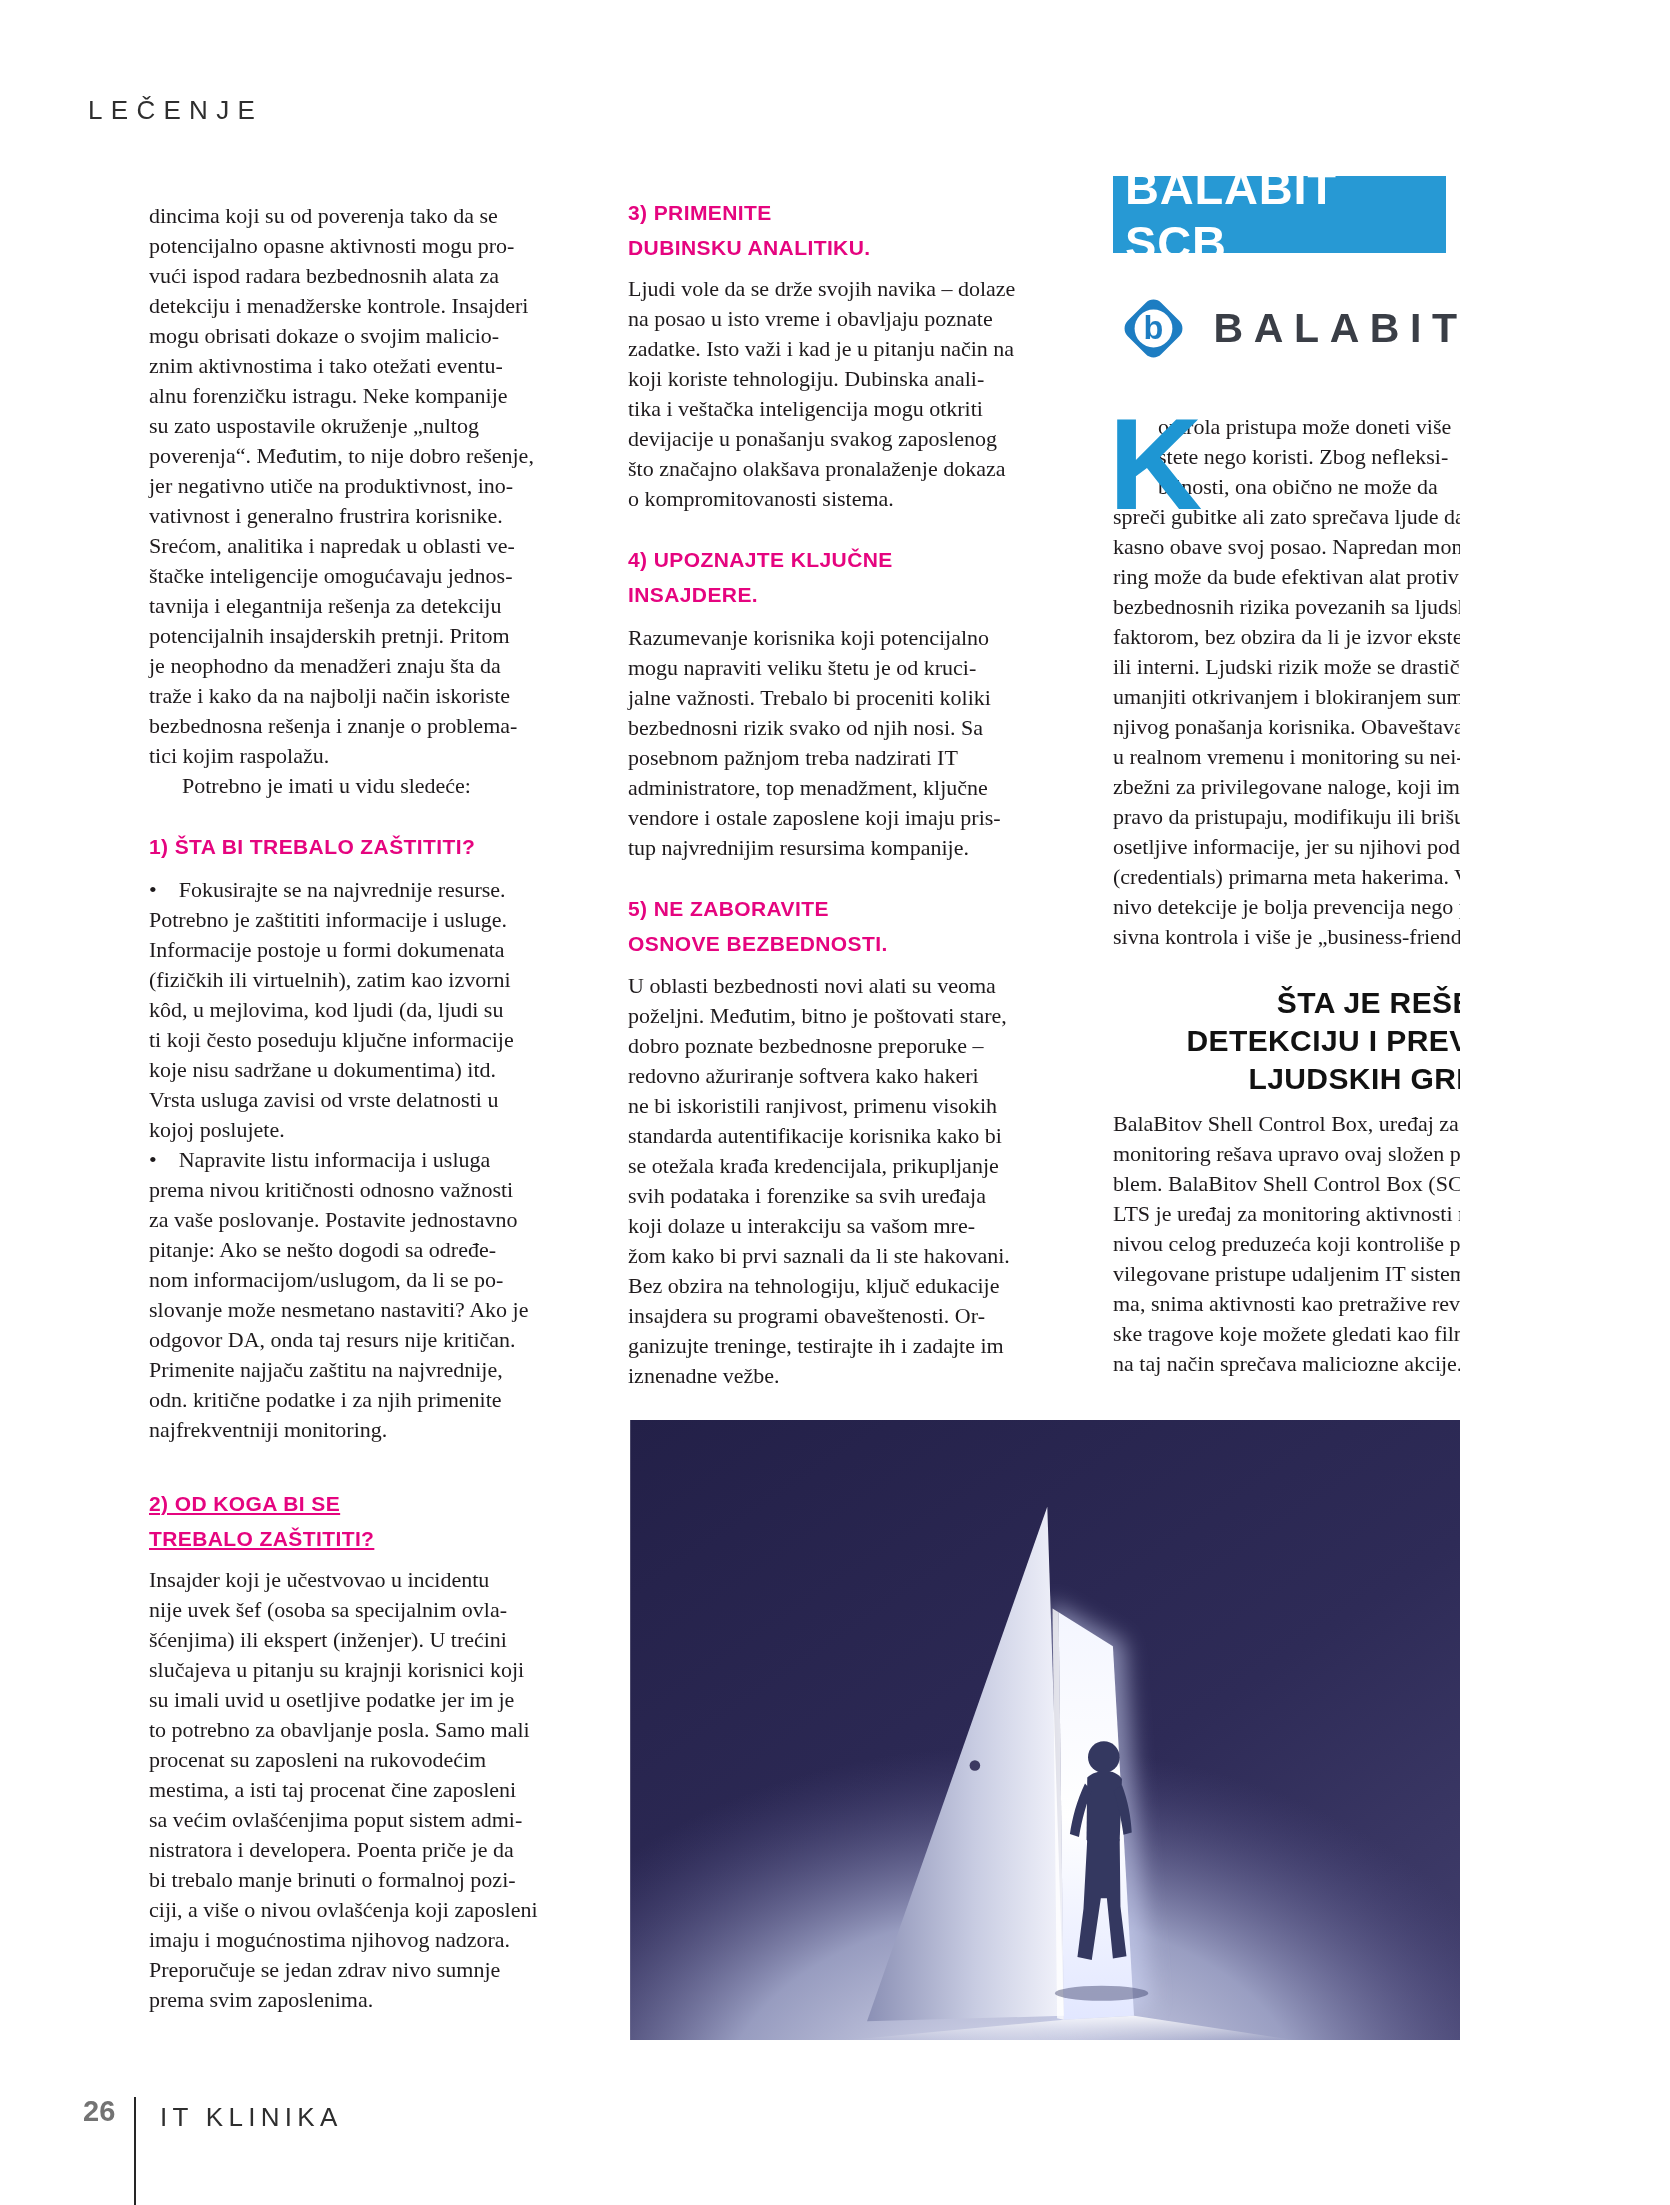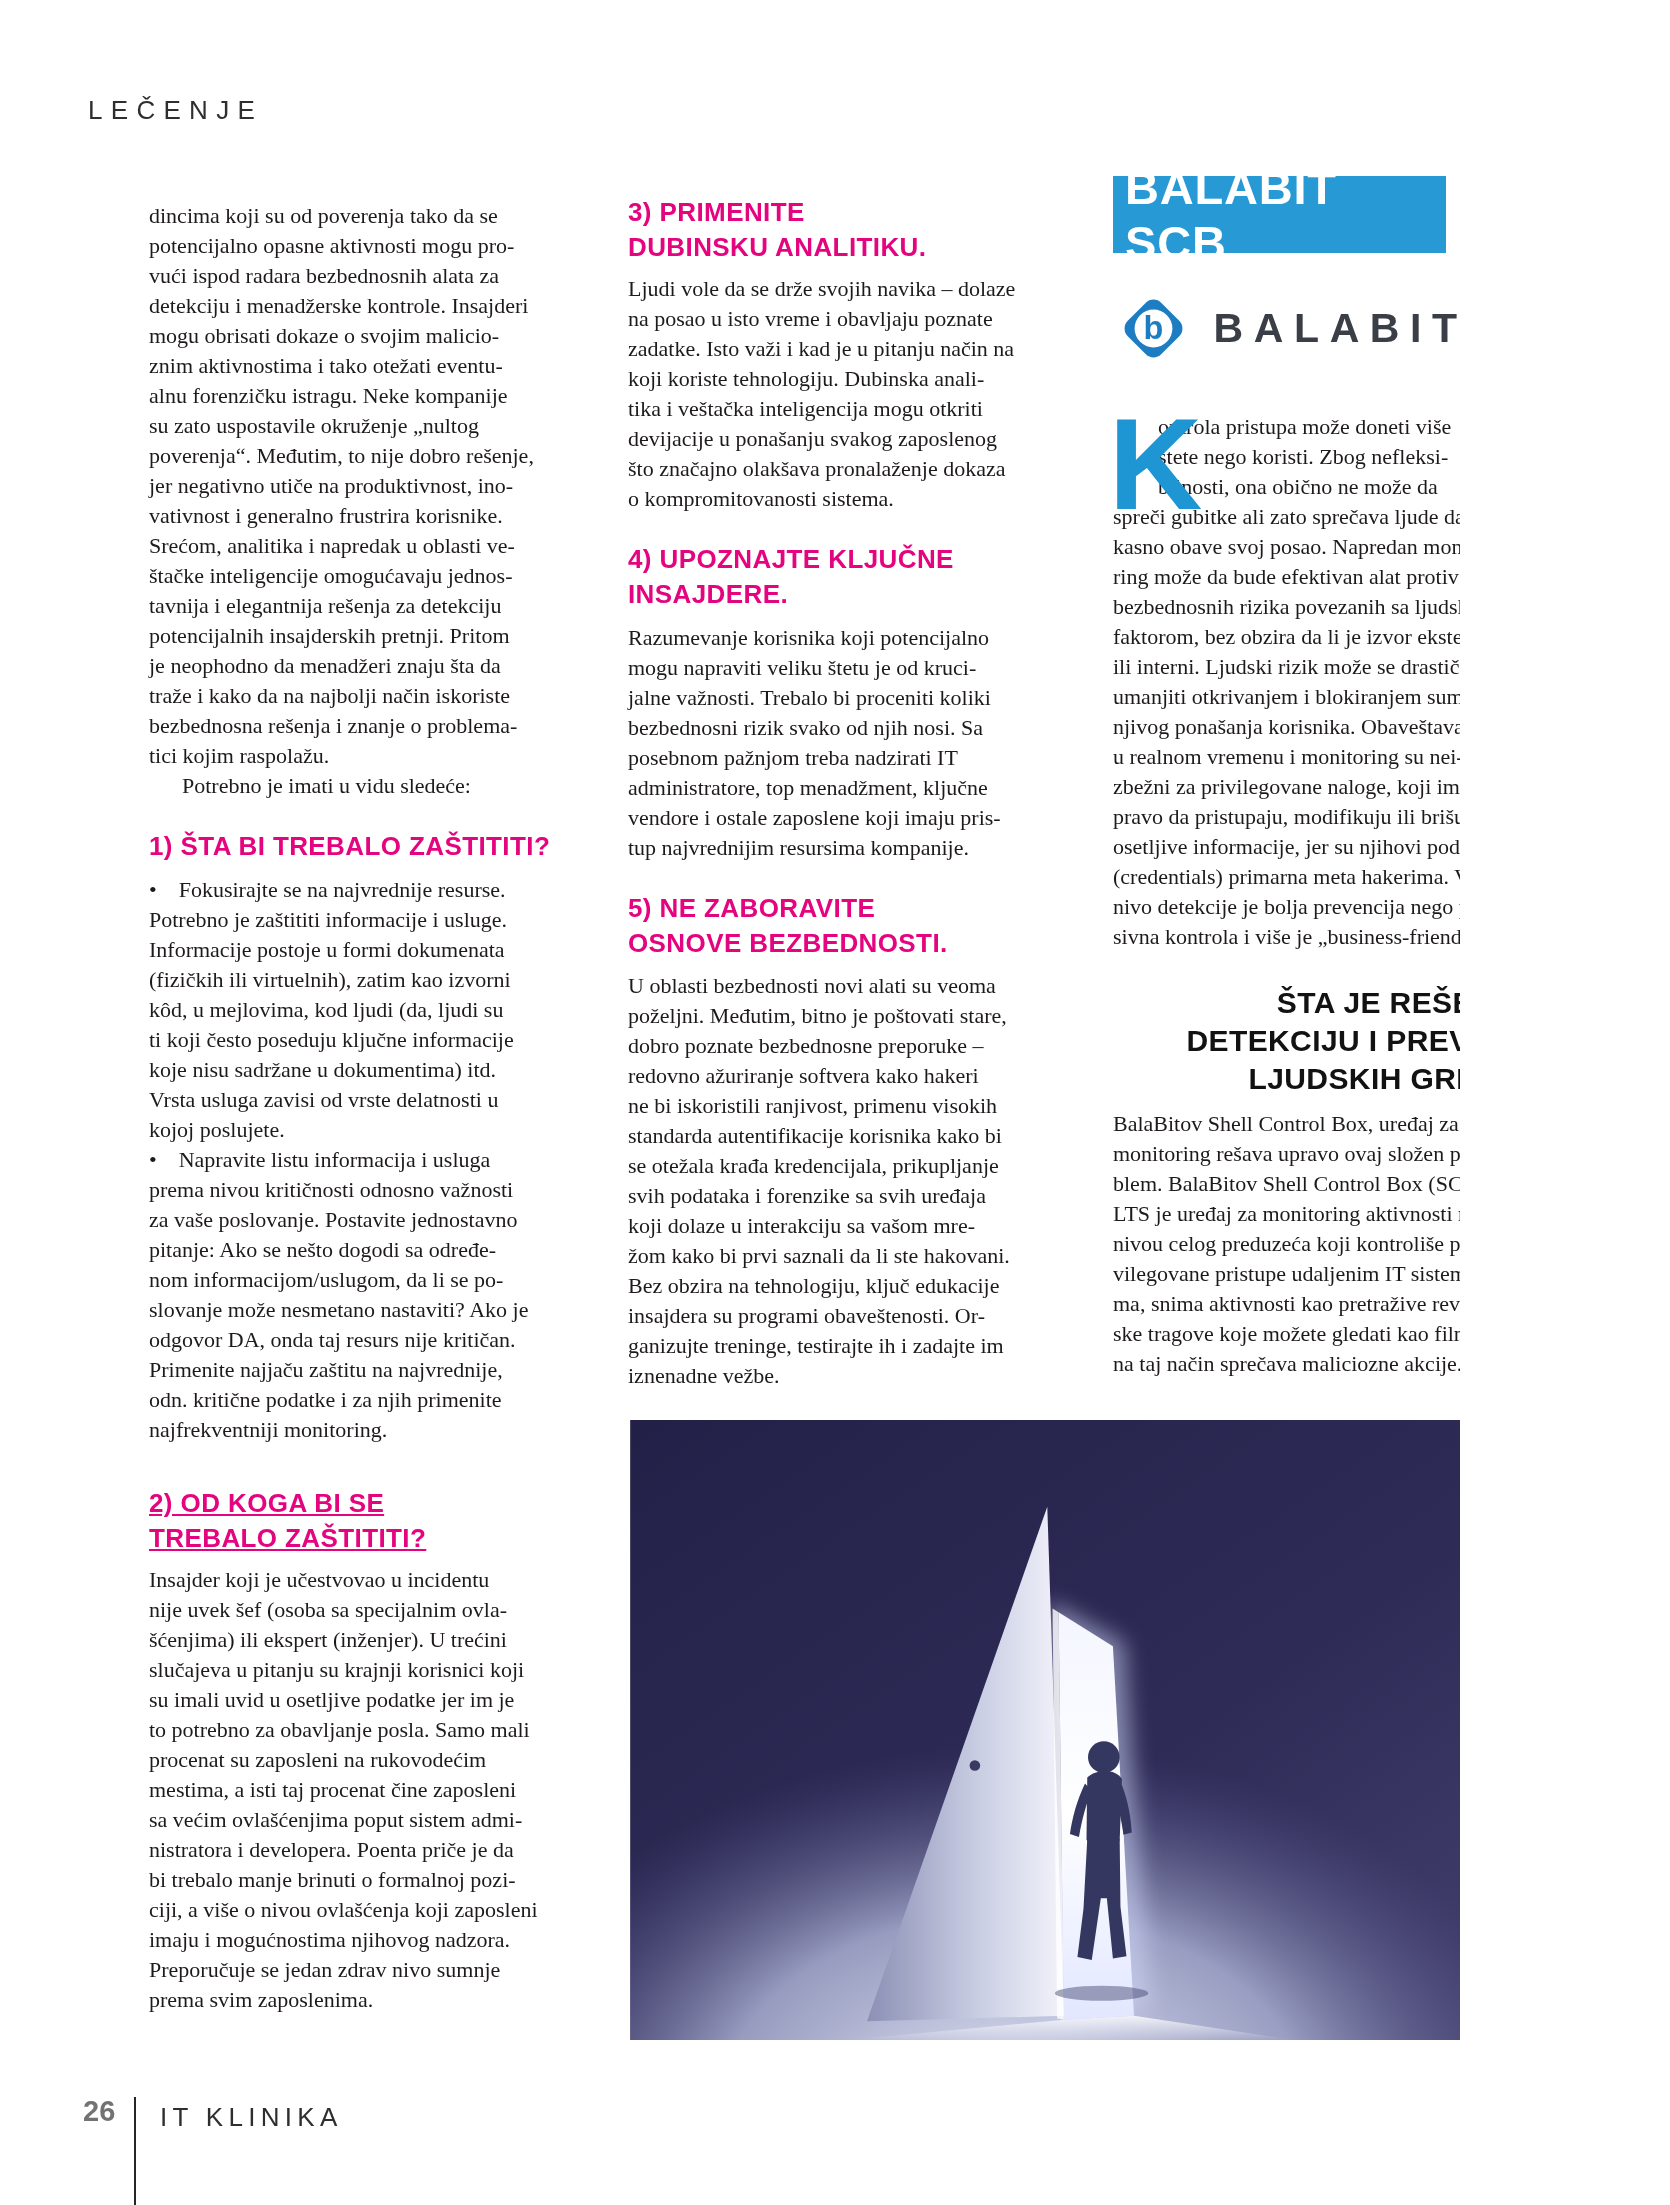--- a/index.html
+++ b/index.html
@@ -6,21 +6,21 @@
   .page{position:relative;width:1460px;height:2205px;background:#ffffff;overflow:hidden;
         font-family:"Liberation Serif",serif;color:#1e1a1c;}
   .kicker{position:absolute;left:88px;top:95px;font-family:"Liberation Sans",sans-serif;
           font-size:26px;letter-spacing:8.3px;color:#2e2e2e;}
   .col{position:absolute;width:469px;}
   .col1{left:149px;top:201px;}
   .col2{left:628px;top:195px;}
   .col3{left:1113px;top:176px;}
   .pre{white-space:pre-line;}
   .body{font-size:22px;line-height:30px;margin:0;}
-  .h{font-family:"Liberation Sans",sans-serif;font-weight:700;font-size:26px;line-height:35px;
+  .h{font-family:"Liberation Sans",sans-serif;font-weight:700;font-size:21px;line-height:35px;
      margin:0;letter-spacing:0.4px;}
   .pink{color:#e5047f;}
   .dark{color:#121212;font-size:30px;line-height:38px;}
   .h1-sp{margin-top:28px;margin-bottom:10.6px;}
   .h2-sp{margin-top:41px;margin-bottom:9px;text-decoration:underline;}
   .hq-sp{margin-top:32px;margin-bottom:10.6px;text-align:right;}
   .banner{width:333px;height:77px;background:#2799d4;color:#ffffff;
           font-family:"Liberation Sans",sans-serif;font-weight:700;font-size:47px;
           display:flex;align-items:center;padding-left:12px;box-sizing:border-box;letter-spacing:0.8px;}
   .logo-row{display:flex;align-items:center;gap:19.6px;margin-top:33px;height:84px;}

